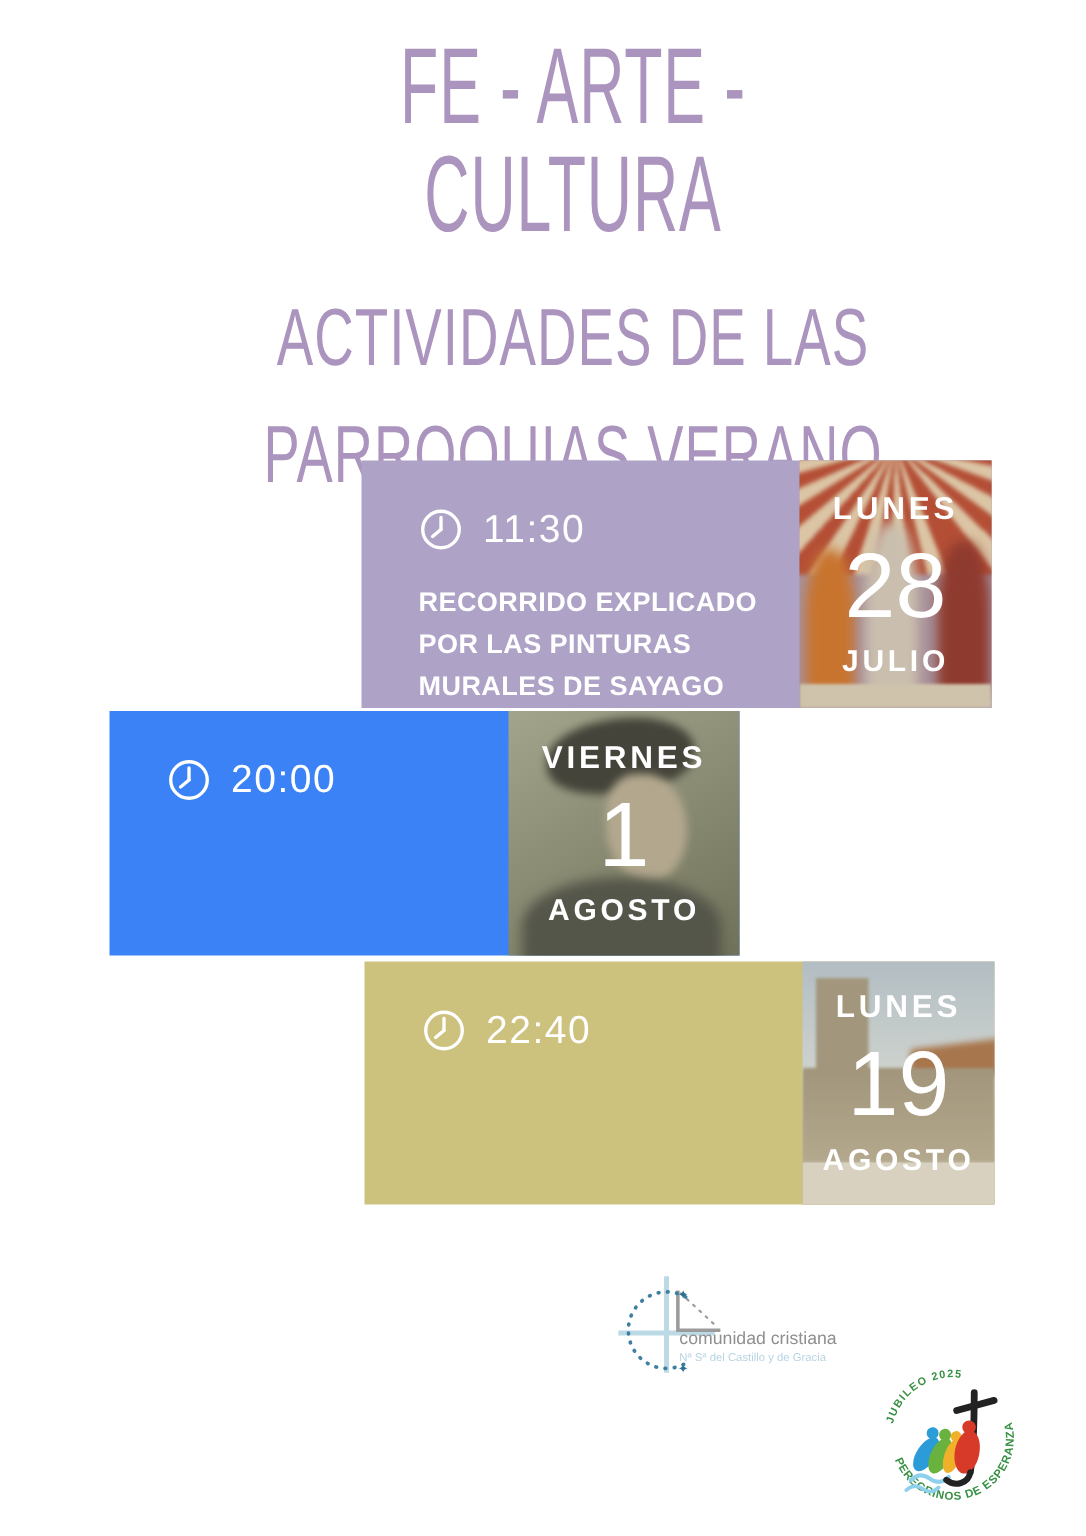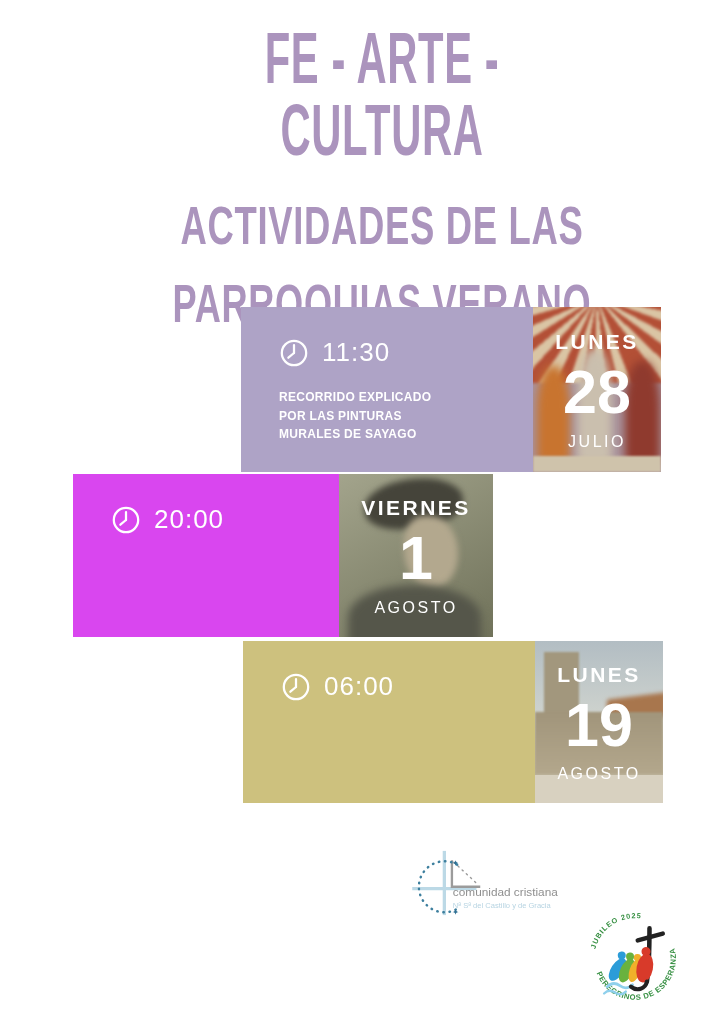--- a/index.html
+++ b/index.html
@@ -1,34 +1,34 @@
 <!DOCTYPE html>
 <html><head>
 <meta charset="utf-8">
 <style>
   html,body{margin:0;padding:0;background:#ffffff;}
   .poster{
     position:relative;width:724px;height:1024px;background:#ffffff;
     font-family:"Liberation Sans",sans-serif;overflow:hidden;
   }
   
-  .title{position:absolute;top:22px;left:40px;right:0;text-align:center;font-weight:bold;}
+  .title{position:absolute;top:22px;left:40px;right:0;text-align:center;font-weight:normal;}
   .title .line{display:block;line-height:1;transform-origin:50% 50%;letter-spacing:1px;}
   .t1{font-size:72px;transform:scaleX(.58);}
   .t2{font-size:54px;margin-top:32px;transform:scaleX(.675);}
   .t3{font-size:54px;margin-top:24px;transform:scaleX(.67);}
   
   .event-card{position:absolute;display:flex;color:#fff;}
   .card1{left:241px;top:307px;width:420px;height:165px;}
   .card2{left:73px;top:474px;width:420px;height:163px;}
   .card3{left:243px;top:641px;width:420px;height:162px;}
   .event-text{flex:1;padding:30px 10px 0 38px;min-width:0;}
   .clock-row{display:flex;align-items:center;gap:13px;margin-bottom:20px;}
   .event-time{font-size:26px;letter-spacing:1px;}
-  .event-title{font-size:12px;font-weight:bold;line-height:1.55;letter-spacing:.3px;white-space:pre-line;}
+  .event-title{font-size:18px;font-weight:bold;line-height:1.55;letter-spacing:.3px;white-space:pre-line;}
   .event-photo{position:relative;width:128px;flex-shrink:0;overflow:hidden;}
   .layer{position:absolute;}
   
   .photo-mural{background:#a8919b;}
   .m-rays{top:-6%;left:-12%;width:124%;height:52%;
     background:repeating-conic-gradient(from 150deg at 50% 0%,#b5492c 0deg 8deg,#e0cba6 8deg 16deg);
     filter:blur(1.5px);opacity:.9;}
   .m-fig1{left:3%;top:36%;width:26%;height:58%;background:#c8742f;border-radius:45% 45% 8% 8%;filter:blur(4px);}
   .m-fig2{left:34%;top:25%;width:28%;height:70%;background:#cabfae;border-radius:45% 45% 8% 8%;filter:blur(4px);}
   .m-fig3{right:1%;top:33%;width:27%;height:62%;background:#8f3a2e;border-radius:45% 45% 8% 8%;filter:blur(4px);}
@@ -41,22 +41,22 @@
   
   .photo-church{background:linear-gradient(#b2bdc3 0%,#ccd1cd 42%,#c2bba7 62%,#bdb49c 80%);}
   .c-tower{left:7%;top:7%;width:27%;height:58%;background:#a2977d;filter:blur(1px);}
   .c-roof{right:-2%;top:34%;width:46%;height:15%;background:#a8764d;transform:skewY(-7deg);filter:blur(2px);}
   .c-body{left:0;top:44%;width:100%;height:38%;background:linear-gradient(#a1957b,#b3a78c);filter:blur(1px);}
   .c-ground{bottom:0;left:0;width:100%;height:17%;background:#d8d1c0;}
   
   .date-overlay{position:absolute;inset:0;display:flex;flex-direction:column;align-items:center;
     justify-content:center;color:#fff;padding-top:2px;}
   .date-day{font-size:21px;font-weight:bold;letter-spacing:2.5px;}
-  .date-num{font-size:61px;font-weight:bold;line-height:1.02;margin:7px 0 9px;}
-  .date-month{font-size:16px;font-weight:normal;letter-spacing:2.5px;}
+  .date-num{font-size:61px;font-weight:normal;line-height:1.02;margin:7px 0 9px;}
+  .date-month{font-size:20px;font-weight:bold;letter-spacing:2.5px;}
   
   .notice-card{position:absolute;left:73px;top:806px;width:296px;height:163px;color:#fff;}
   .notice-text{padding:42px 12px 0 38px;font-size:19px;font-weight:bold;line-height:1.5;
     letter-spacing:.2px;white-space:pre-line;}
   
   .community-logo{position:absolute;left:410px;top:849px;width:166px;height:68px;}
   .jubilee-logo{position:absolute;left:585px;top:910px;width:100px;height:100px;}
 </style>
 </head>
 <body>
@@ -90,21 +90,21 @@
       <div class="layer m-fig3"></div>
       <div class="layer m-band"></div>
       <div class="date-overlay">
         <span class="date-day">LUNES</span>
         <span class="date-num">28</span>
         <span class="date-month">JULIO</span>
       </div>
     </div>
   </div>
 
-  <div class="event-card card2" style="background-color: #d946ef;">
+  <div class="event-card card2" style="background-color: #3b82f6;">
     <div class="event-text">
       <div class="clock-row">
         <svg viewBox="0 0 32 32" width="30" height="30">
           <circle cx="16" cy="16" r="13" fill="none" stroke="#fff" stroke-width="2.4"></circle>
           <line x1="16" y1="16" x2="16" y2="7.5" stroke="#fff" stroke-width="2.4" stroke-linecap="round"></line>
           <line x1="16" y1="16" x2="10" y2="21" stroke="#fff" stroke-width="2.4" stroke-linecap="round"></line>
         </svg>
         <span class="event-time">20:00</span>
       </div>
     </div>
@@ -121,21 +121,21 @@
   </div>
 
   <div class="event-card card3" style="background-color: rgb(205, 193, 126);">
     <div class="event-text">
       <div class="clock-row">
         <svg viewBox="0 0 32 32" width="30" height="30">
           <circle cx="16" cy="16" r="13" fill="none" stroke="#fff" stroke-width="2.4"></circle>
           <line x1="16" y1="16" x2="16" y2="7.5" stroke="#fff" stroke-width="2.4" stroke-linecap="round"></line>
           <line x1="16" y1="16" x2="10" y2="21" stroke="#fff" stroke-width="2.4" stroke-linecap="round"></line>
         </svg>
-        <span class="event-time">06:00</span>
+        <span class="event-time">22:40</span>
       </div>
     </div>
     <div class="event-photo photo-church">
       <div class="layer c-tower"></div>
       <div class="layer c-roof"></div>
       <div class="layer c-body"></div>
       <div class="layer c-ground"></div>
       <div class="date-overlay">
         <span class="date-day">LUNES</span>
         <span class="date-num">19</span>

